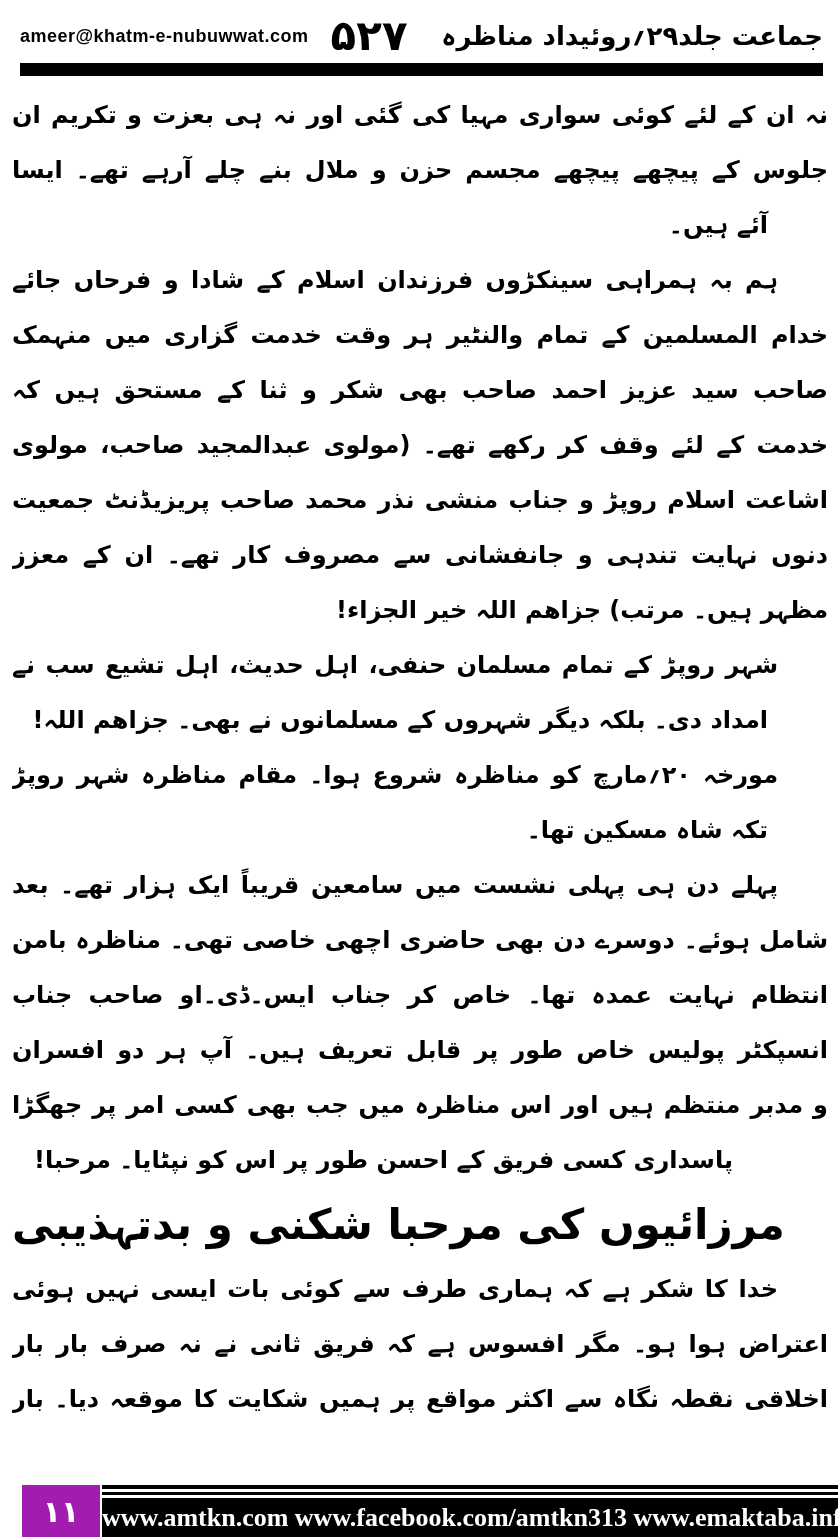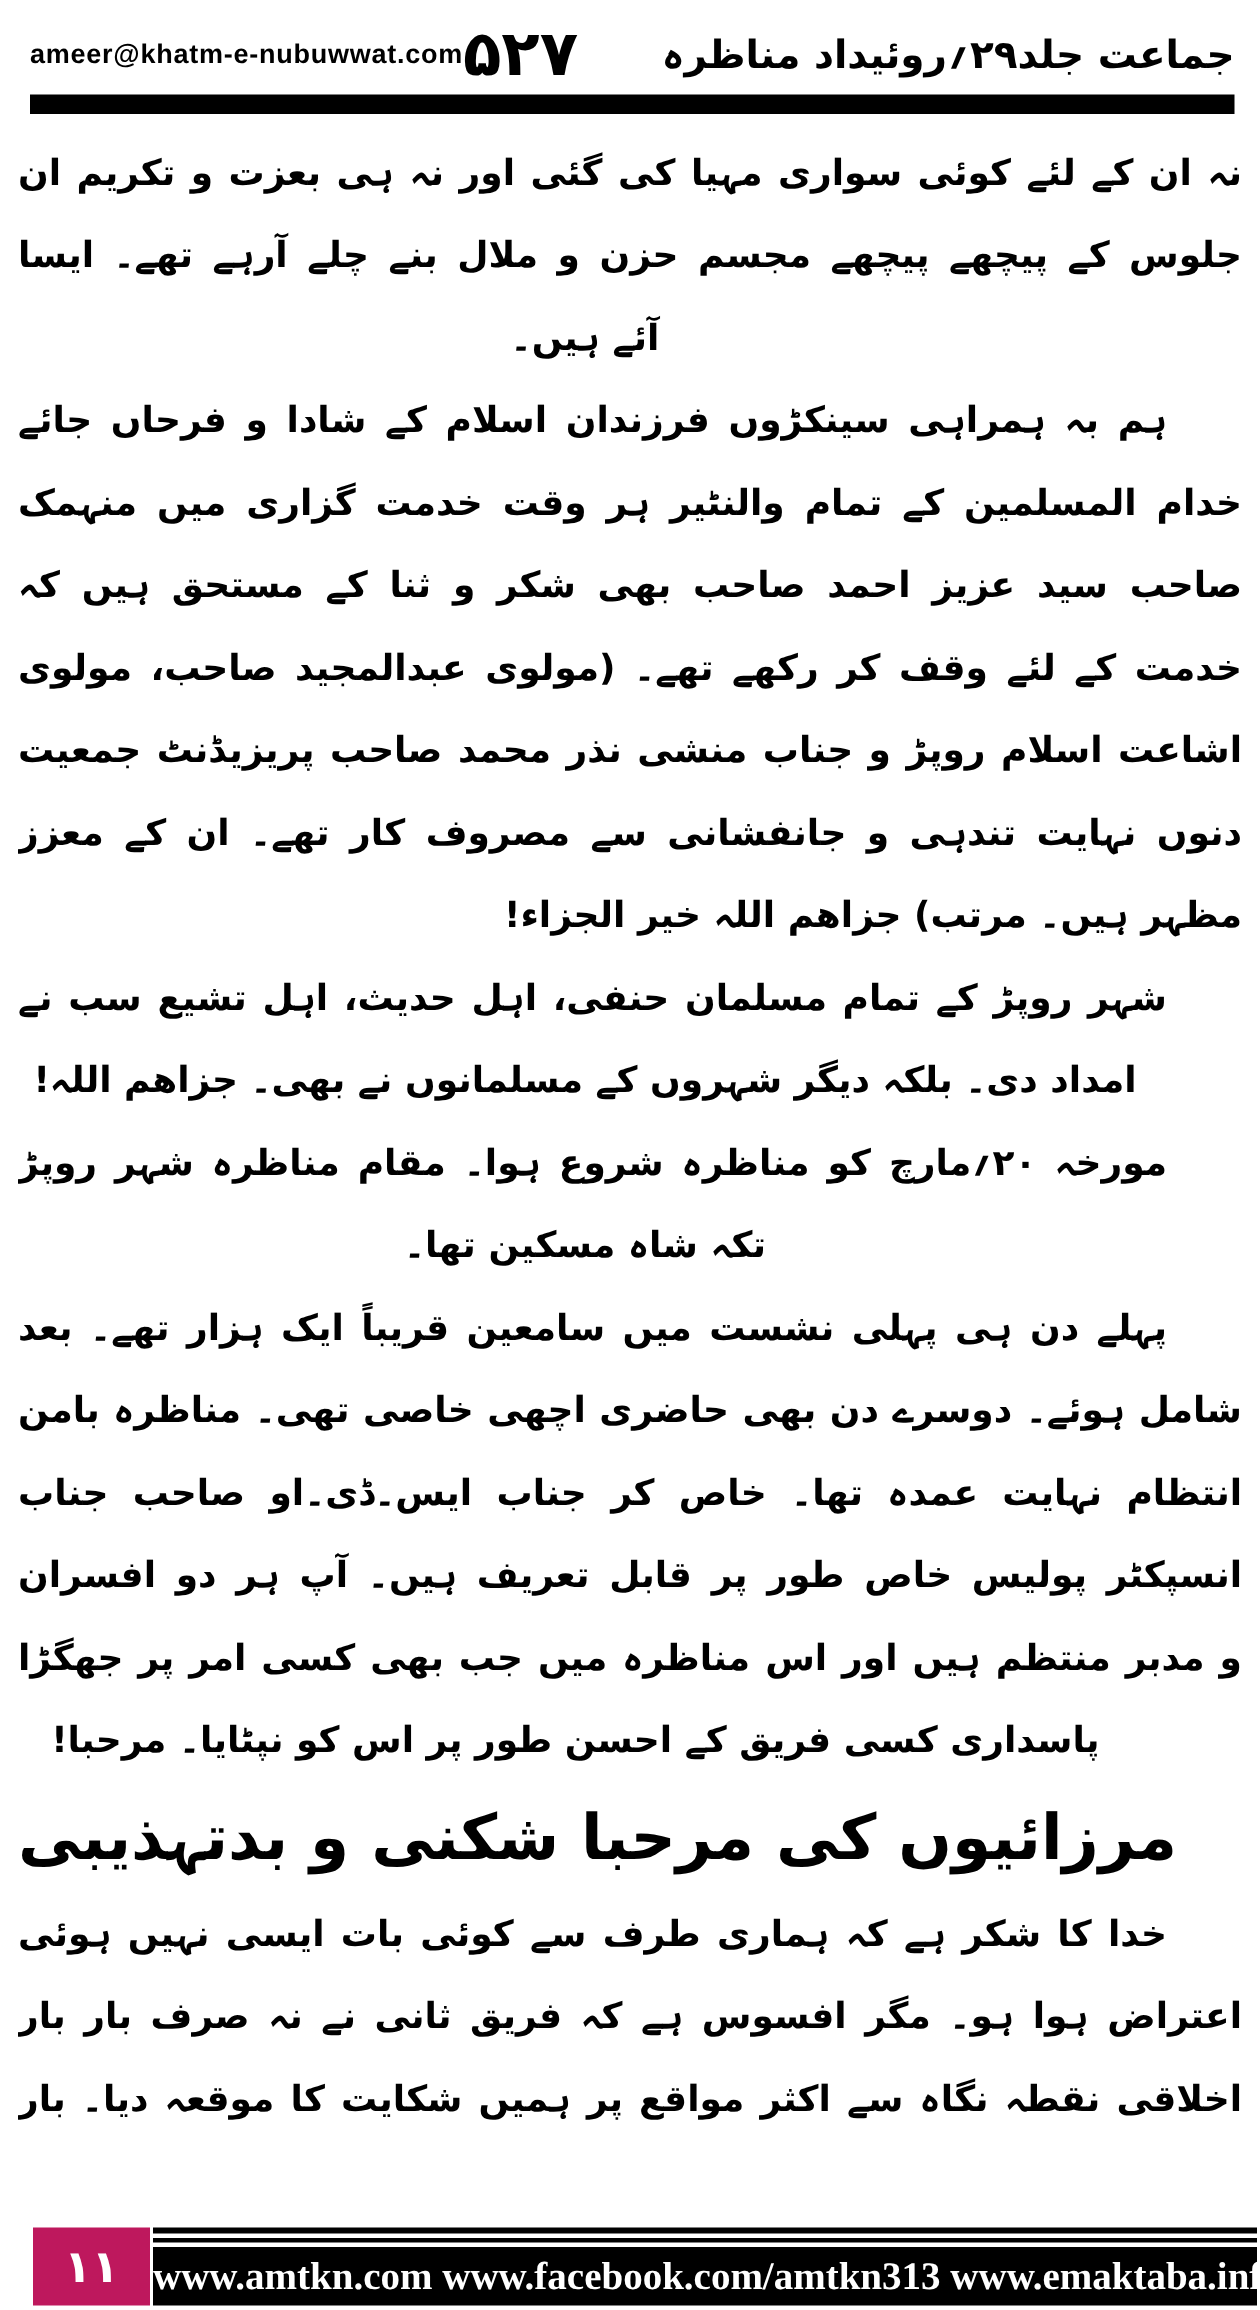--- a/index.html
+++ b/index.html
@@ -14,21 +14,21 @@
   .hdr {
     position: absolute; top: 10px; left: 20px; width: 803px; height: 52px;
     display: flex; align-items: center;
   }
   .hdr-email {
     font-family: Liberation Sans, sans-serif;
     font-weight: 700; font-size: 18px; letter-spacing: 0.5px;
   }
   .hdr-pagenum {
     font-family: "DejaVu Sans", sans-serif;
-    font-weight: 700; font-size: 42px; line-height: 1;
+    font-weight: 700; font-size: 42px; margin-left: 22px; line-height: 1;
     direction: rtl;
   }
   .hdr-title {
     margin-left: auto; direction: rtl;
     font-weight: 700; font-size: 26px;
   }
   .rule {
     position: absolute; left: 20px; top: 63px;
     width: 803px; height: 13px; background: #000;
   }
@@ -38,36 +38,36 @@
     position: absolute; top: 88px; left: 12px; width: 816px;
     direction: rtl;
   }
   .line {
     font-weight: 700; font-size: 24px; line-height: 55px;
     height: 55px; overflow: hidden; white-space: nowrap;
   }
   .line.j   { text-align: justify; text-align-last: justify; white-space: normal; }
   .line.start { padding-right: 50px; }
   .line.end { text-align: right; }
-  .line.ind-sm { padding-right: 60px; text-align: center; }
+  .line.ind-sm { padding-right: 60px; }
   .line.ind-lg { padding-right: 95px; }
   .line.verse {
     text-align: center; height: 48px; line-height: 48px;
     font-size: 25px; word-spacing: 16px;
   }
   .heading {
     margin: 0; font-weight: 700; font-size: 42px;
     line-height: 74px; height: 74px; text-align: left;
     white-space: nowrap; overflow: hidden;
   }
 
   
   .ftr-pagebox {
     position: absolute; left: 22px; top: 1485px;
-    width: 78px; height: 52px; background: #be185d; color: #fff;
+    width: 78px; height: 52px; background: #a21caf; color: #fff;
     display: flex; align-items: center; justify-content: center;
     font-weight: 700; font-size: 30px; direction: rtl;
   }
   .ftr-bar {
     position: absolute; left: 102px; top: 1485px;
     width: 736px; height: 52px; background: #000;
   }
   .ftr-stripe {
     position: absolute; left: 0; width: 100%; height: 3px; background: #fff;
   }

